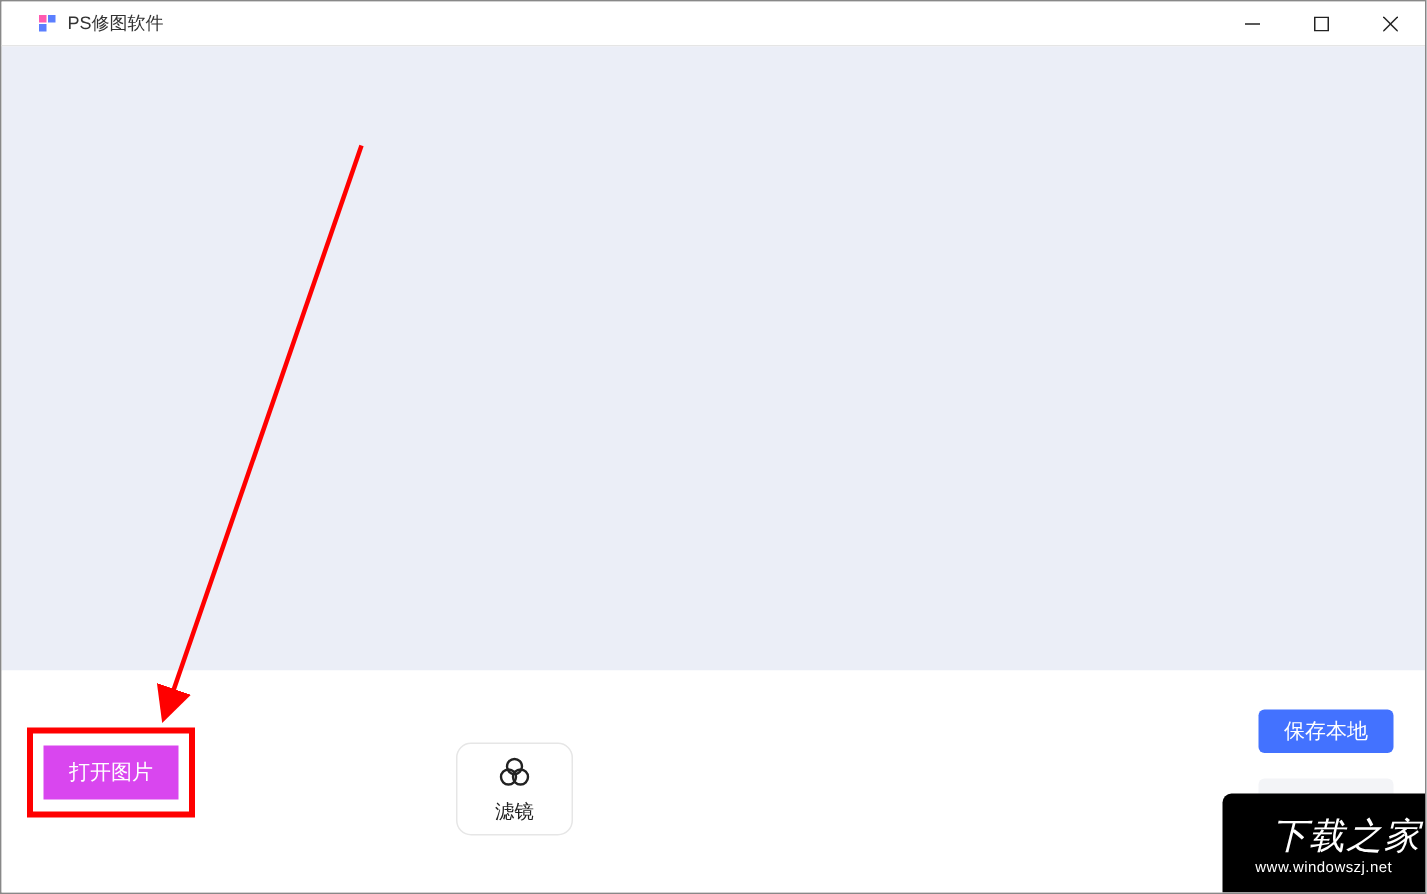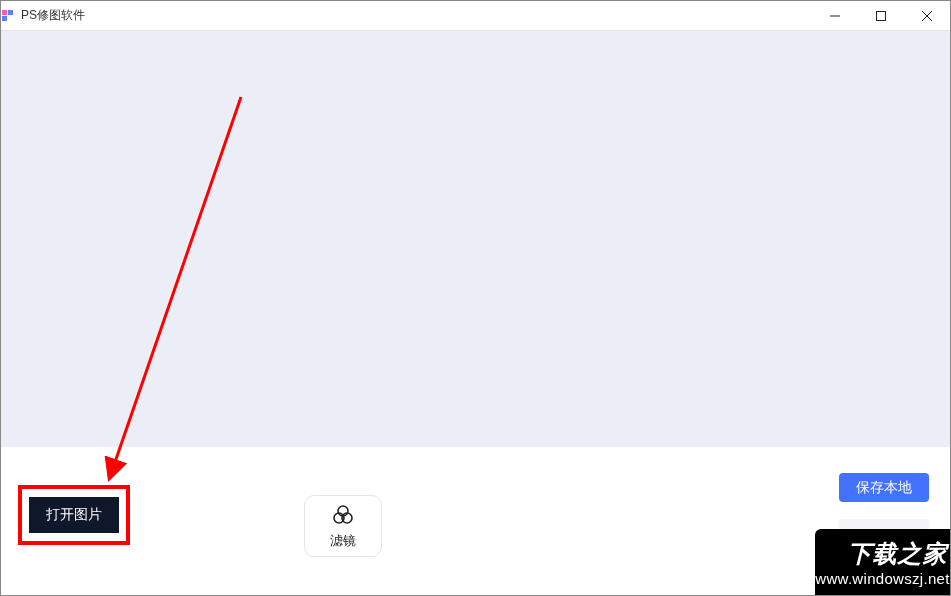--- a/index.html
+++ b/index.html
@@ -10,21 +10,21 @@
       background: #fff;
       border: 1px solid #888;
       position: relative;
       overflow: hidden;
     }
     .titlebar {
       height: 30px;
       display: flex;
       align-items: center;
       justify-content: space-between;
-      padding: 0 0 0 0;
+      padding: 0 0 0 24px;
       background: #fff;
       border-bottom: 1px solid #e5e5e5;
     }
     .titlebar-left { display: flex; align-items: center; gap: 6px; }
     .app-icon { width: 14px; height: 14px; display: flex; align-items: center; justify-content: center; }
     .app-title { font-size: 12px; color: #333; }
     .window-controls { display: flex; }
     .win-btn {
       width: 46px;
       height: 30px;
@@ -41,21 +41,21 @@
       height: 148px;
       background: #fff;
       position: relative;
     }
     .open-btn {
       position: absolute;
       left: 28px;
       top: 50px;
       width: 90px;
       height: 36px;
-      background: #0f172a;
+      background: #d946ef;
       color: #fff;
       border: none;
       font-size: 14px;
       cursor: pointer;
       display: flex;
       align-items: center;
       justify-content: center;
     }
     .highlight-box {
       position: absolute;
@@ -131,22 +131,22 @@
       height: 66px;
       background: #000;
       color: #fff;
       border-radius: 6px 0 0 0;
       display: flex;
       flex-direction: column;
       align-items: center;
       justify-content: center;
       z-index: 20;
     }
-    .wm-main { font-size: 24px; font-weight: bold; font-style: italic; letter-spacing: 1px; margin-left: 30px; }
-    .wm-url { font-size: 15px; letter-spacing: 0.3px; }
+    .wm-main { font-size: 24px; font-weight: normal; font-style: italic; letter-spacing: 1px; margin-left: 30px; }
+    .wm-url { font-size: 10px; letter-spacing: 0.3px; }
   </style>
 </head>
 <body>
 
 <div class="titlebar">
   <div class="titlebar-left">
     <span class="app-icon">
       <svg width="12" height="12" viewBox="0 0 12 12">
         <rect x="0" y="0" width="5" height="5" fill="#ff5ab0"></rect>
         <rect x="6" y="0" width="5" height="5" fill="#5b7fff"></rect>

